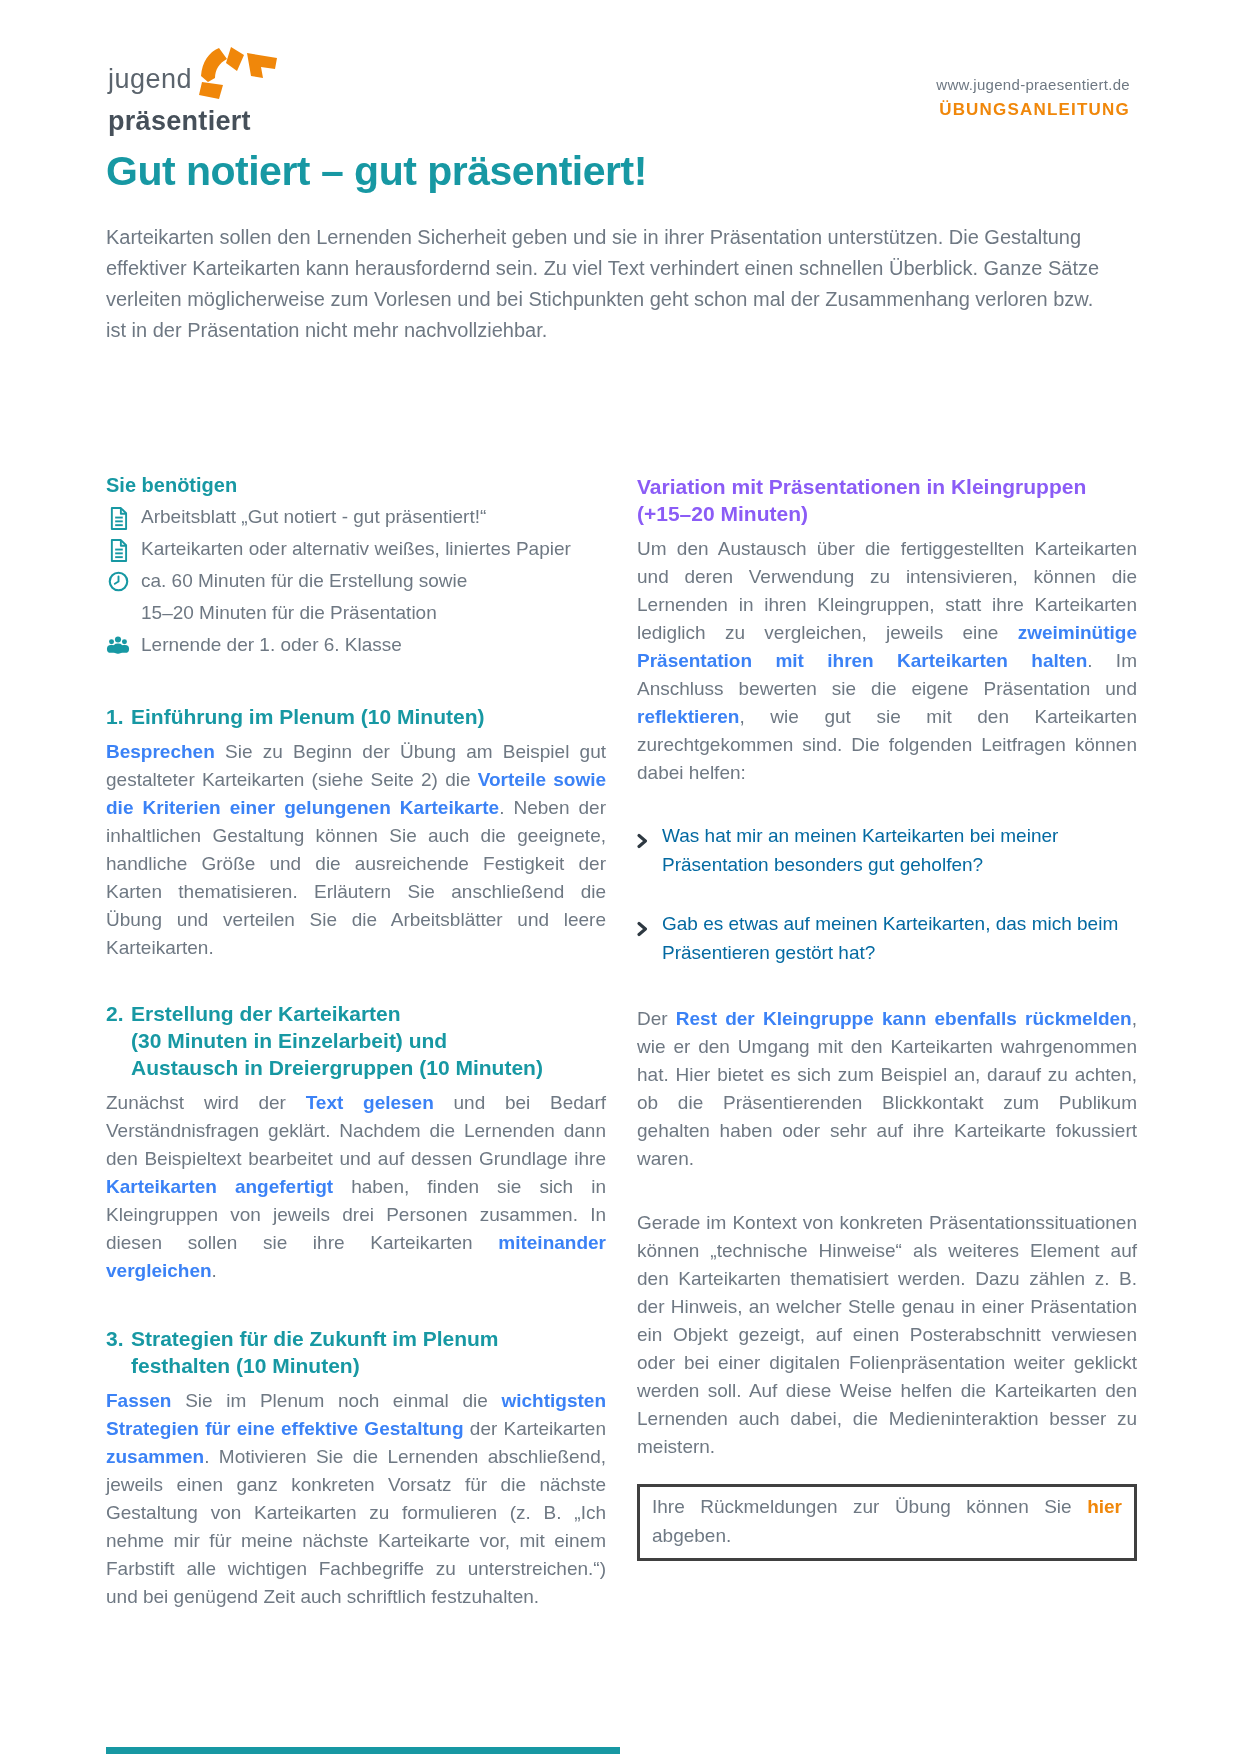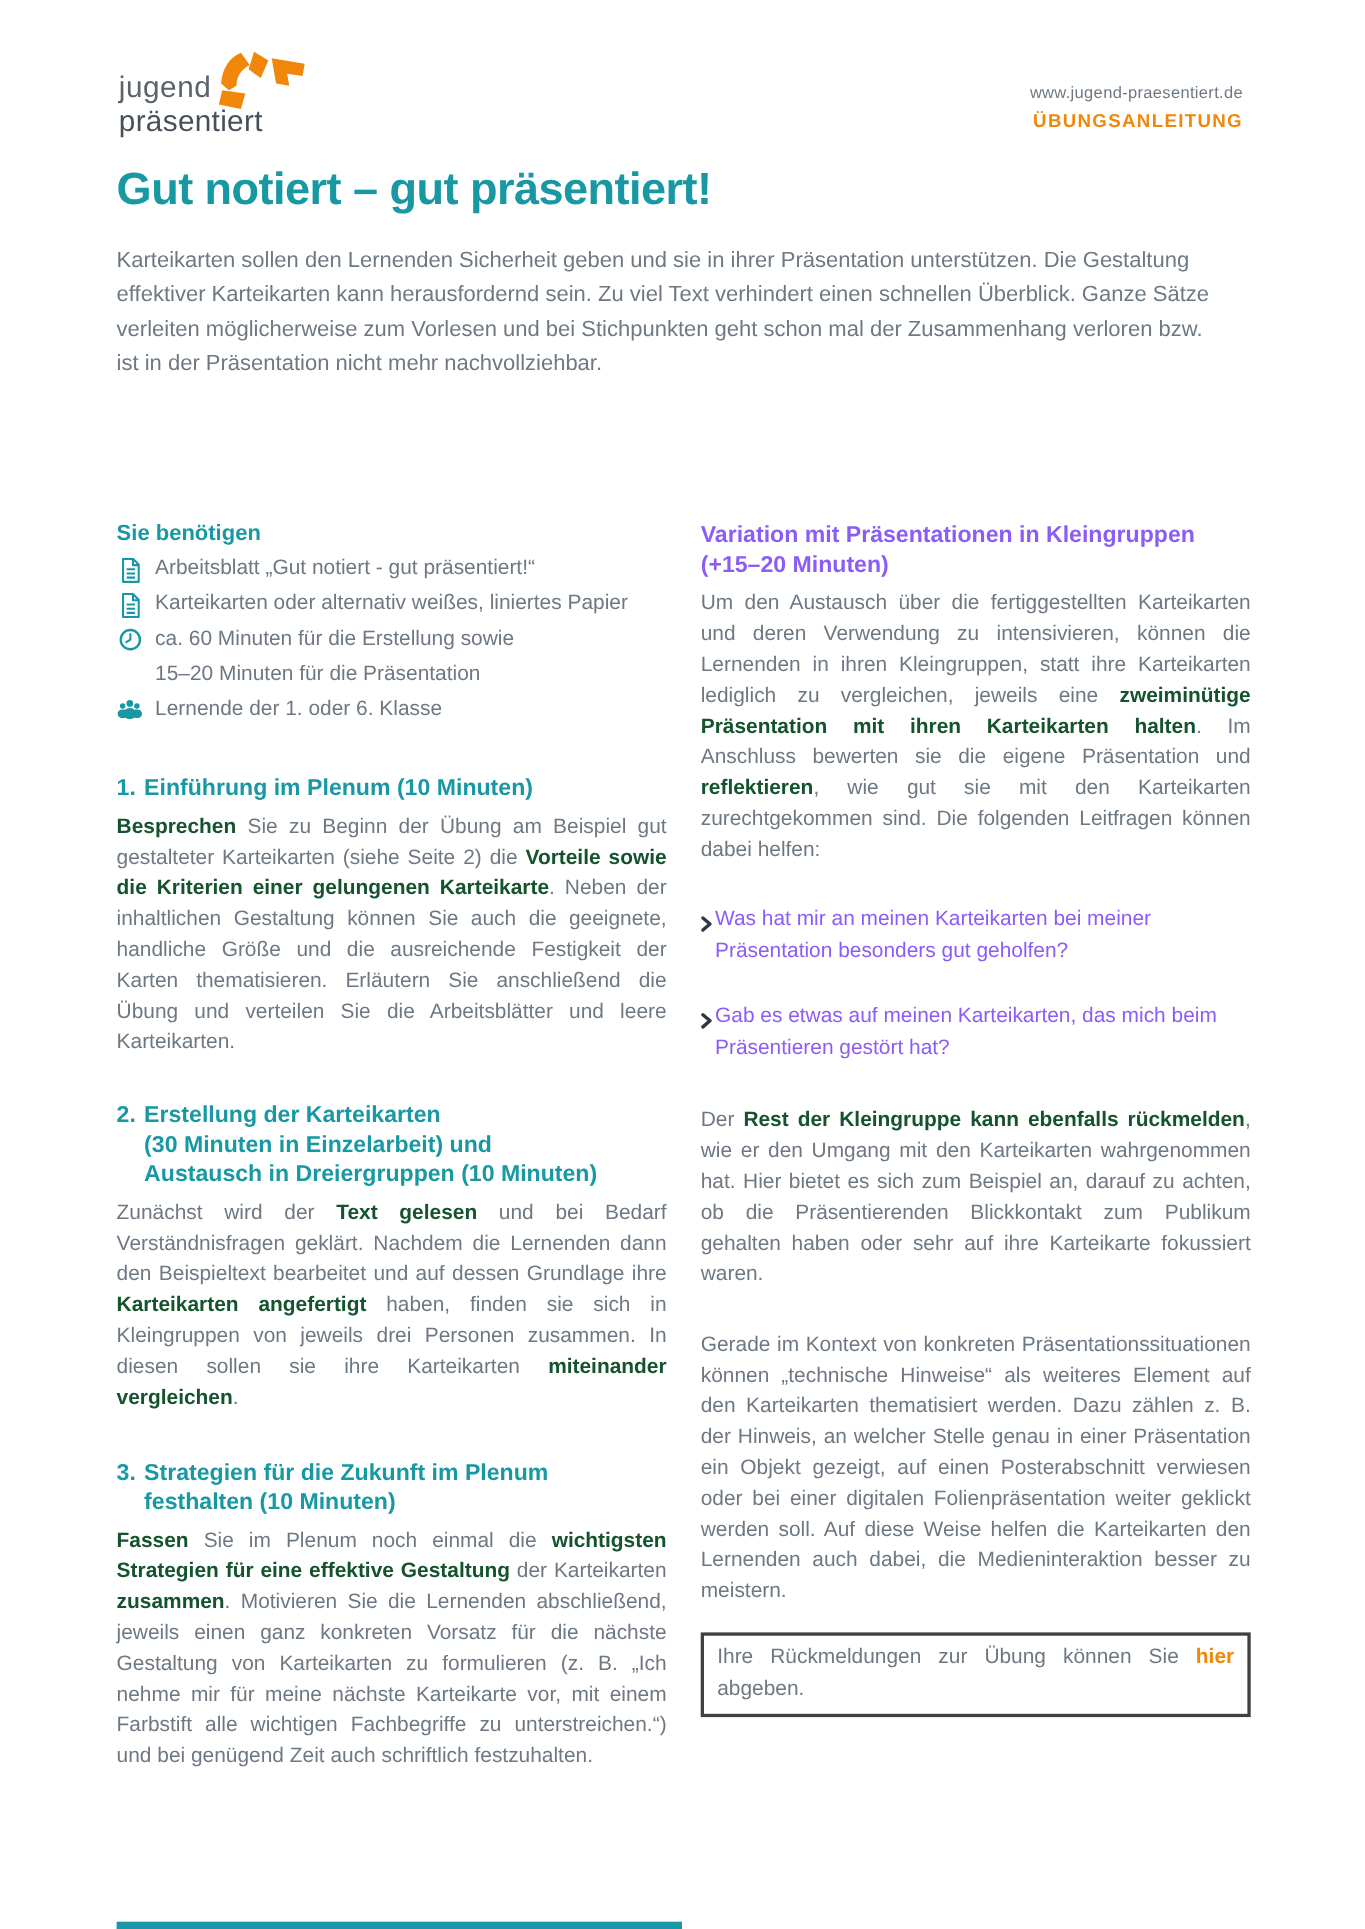--- a/index.html
+++ b/index.html
@@ -2,21 +2,21 @@
 <html><head>
 <meta charset="utf-8">
 <style>
   html,body{margin:0;padding:0;background:#ffffff;}
   body{font-family:"Liberation Sans",sans-serif;-webkit-font-smoothing:antialiased;}
   .page{position:relative;width:1241px;height:1754px;background:#fff;overflow:hidden;}
 
   
   .logo-block{position:absolute;left:108px;top:66px;line-height:1;}
   .logo-line1{font-size:27px;font-weight:400;color:#5b646d;letter-spacing:.5px;}
-  .logo-line2{font-size:27px;font-weight:400;color:#46505a;margin-top:4px;letter-spacing:.3px;}
+  .logo-line2{font-size:27px;font-weight:700;color:#46505a;margin-top:15px;letter-spacing:.3px;}
   .logo-mark{position:absolute;left:90px;top:-20px;}
   .top-right{position:absolute;right:111px;top:76px;text-align:right;}
   .website{font-size:15px;color:#6e7883;letter-spacing:.3px;}
   .doc-type{font-size:17px;font-weight:700;color:#f0870a;letter-spacing:1.2px;margin-top:7px;}
 
   
   .title{position:absolute;left:106px;top:148px;font-size:41px;font-weight:700;color:#1798a3;letter-spacing:-.5px;}
   .intro{position:absolute;left:106px;top:222px;width:1008px;font-size:20px;line-height:31px;color:#6e7883;}
 
   
@@ -27,25 +27,25 @@
   .req-heading{font-size:20px;font-weight:700;color:#1798a3;line-height:24px;margin-bottom:4px;}
   .req-item{display:flex;gap:11px;color:#6e7883;font-size:19px;line-height:32px;}
   .req-icon{width:24px;flex:0 0 24px;display:flex;justify-content:center;padding-top:6px;}
   .req-text{white-space:pre-line;}
 
   .sec{margin-top:42px;}
   .sec-h{display:flex;font-size:21px;font-weight:700;color:#1798a3;line-height:27px;}
   .sec-num{flex:0 0 25px;}
   .sec-h-text{white-space:pre-line;flex:1;}
   .para{font-size:19px;line-height:28px;color:#6e7883;text-align:justify;margin-top:8px;}
-  .para .b{font-weight:700;color:#14532d;}
+  .para .b{font-weight:700;color:#3b82f6;}
 
   .var-h{font-size:21px;font-weight:700;color:#8b5cf6;line-height:27px;white-space:pre-line;}
 
-  .q-item{display:flex;gap:1px;margin-top:30px;font-size:19px;line-height:29px;color:#8b5cf6;}
+  .q-item{display:flex;gap:13px;margin-top:30px;font-size:19px;line-height:29px;color:#0369a1;}
   .q-item.first{margin-top:34px;}
   .q-chevron{flex:0 0 12px;padding-top:7px;}
   .p-gap{margin-top:38px;}
   .p-gap2{margin-top:36px;}
 
   .feedback-box{margin-top:23px;border:3px solid #404040;padding:5px 12px 8px 12px;font-size:19px;line-height:29px;color:#6e7883;text-align:justify;}
   .feedback-box .b{font-weight:700;}
   .feedback-box .link{color:#f0870a;font-weight:700;cursor:pointer;}
 
   .footer-bar{position:absolute;left:106px;bottom:0;width:514px;height:7px;background:#1798a3;}

